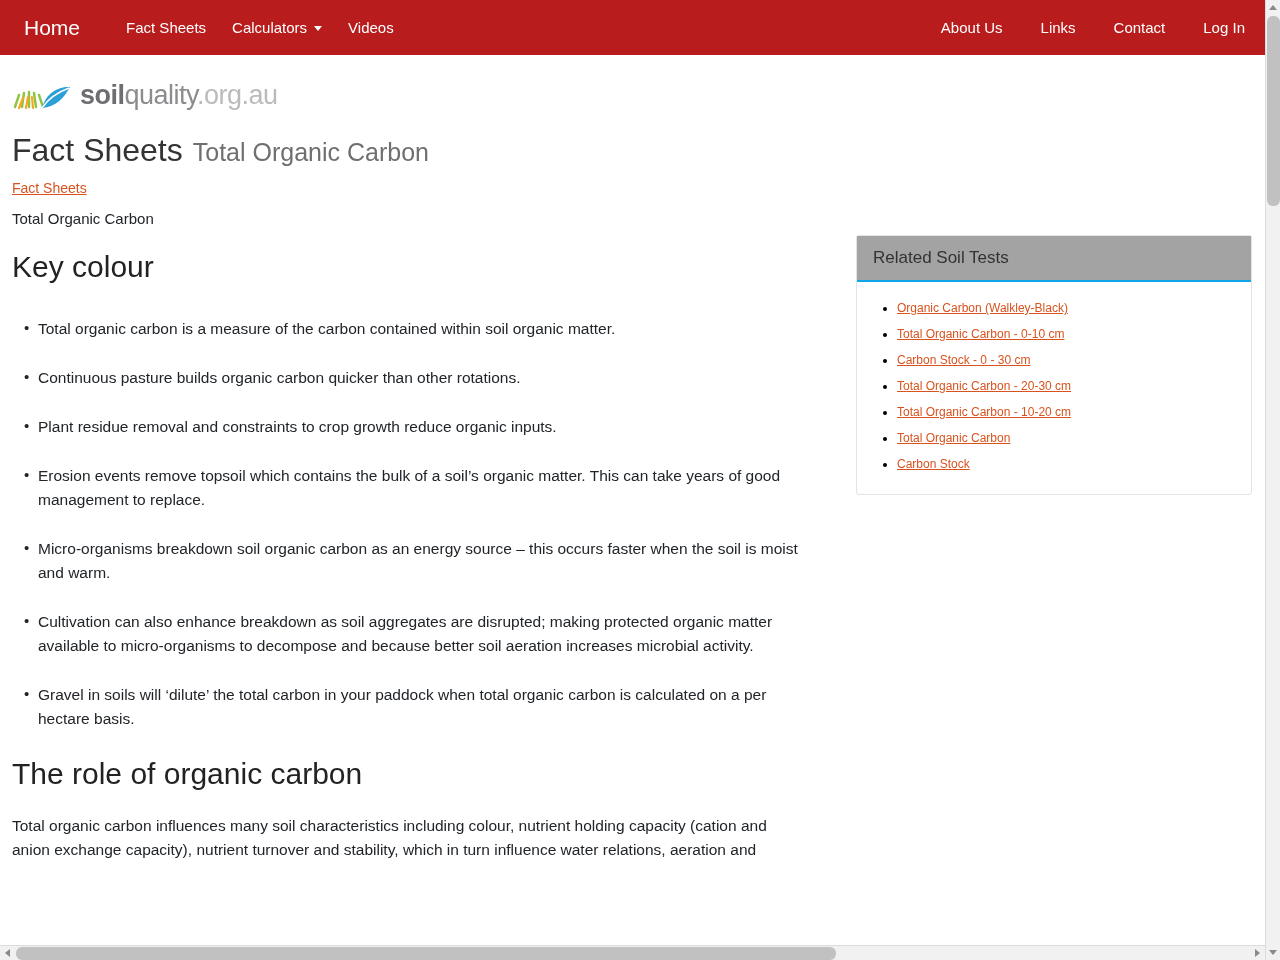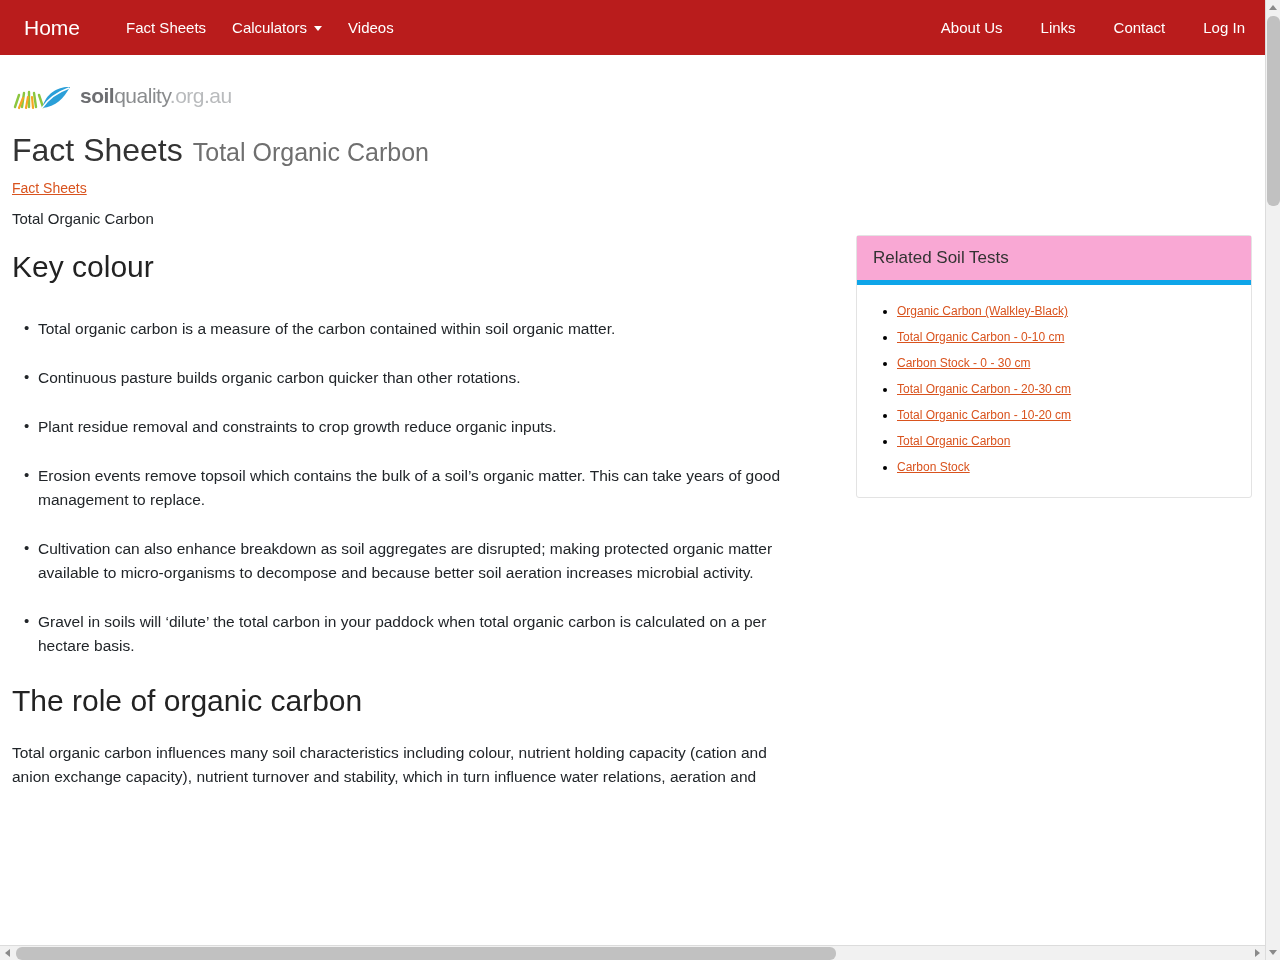--- a/index.html
+++ b/index.html
@@ -69,21 +69,21 @@
     align-items: center;
   }
   .logo-mark {
     width: 62px;
     height: 34px;
     position: relative;
     margin-right: 6px;
     flex: none;
   }
   .logo-text {
-    font-size: 21px;
+    font-size: 27px;
     letter-spacing: -0.5px;
     line-height: 1;
   }
   .logo-text .t1 { color: #6d6e71; font-weight: bold; }
   .logo-text .t2 { color: #8a8c8e; }
   .logo-text .t3 { color: #b9bbbd; }
   
   .title-row {
     padding: 16px 0 0 12px;
     display: flex;
@@ -164,22 +164,22 @@
   .related {
     position: absolute;
     left: 856px;
     top: 235px;
     width: 396px;
     border: 1px solid #e3e3e3;
     background: #ffffff;
     border-radius: 3px;
   }
   .related-header {
-    background: #f9a8d4;
-    border-bottom: 5px solid #0ea5e9;
+    background: #a3a3a3;
+    border-bottom: 2px solid #0ea5e9;
     padding: 12px 16px;
     font-size: 17px;
     color: #333333;
   }
   .related ul {
     margin: 0;
     padding: 14px 0 16px 40px;
     list-style: disc;
   }
   .related li {
@@ -328,20 +328,21 @@
   </div>
   <div class="crumb-current">Total Organic Carbon</div>
 
   <div class="content">
     <h2 class="section">Key colour</h2>
     <ul class="keypoints">
       <li>Total organic carbon is a measure of the carbon contained within soil organic matter.</li>
       <li>Continuous pasture builds organic carbon quicker than other rotations.</li>
       <li>Plant residue removal and constraints to crop growth reduce organic inputs.</li>
       <li>Erosion events remove topsoil which contains the bulk of a soil’s organic matter. This can take years of good management to replace.</li>
+      <li>Micro-organisms breakdown soil organic carbon as an energy source – this occurs faster when the soil is moist and warm.</li>
       <li>Cultivation can also enhance breakdown as soil aggregates are disrupted; making protected organic matter available to micro-organisms to decompose and because better soil aeration increases microbial activity.</li>
       <li>Gravel in soils will ‘dilute’ the total carbon in your paddock when total organic carbon is calculated on a per hectare basis.</li>
     </ul>
     <h2 class="section role-heading">The role of organic carbon</h2>
     <p class="body">Total organic carbon influences many soil characteristics including colour, nutrient holding capacity (cation and anion exchange capacity), nutrient turnover and stability, which in turn influence water relations, aeration and</p>
   </div>
 
   <div class="related">
     <div class="related-header">Related Soil Tests</div>
     <ul>

